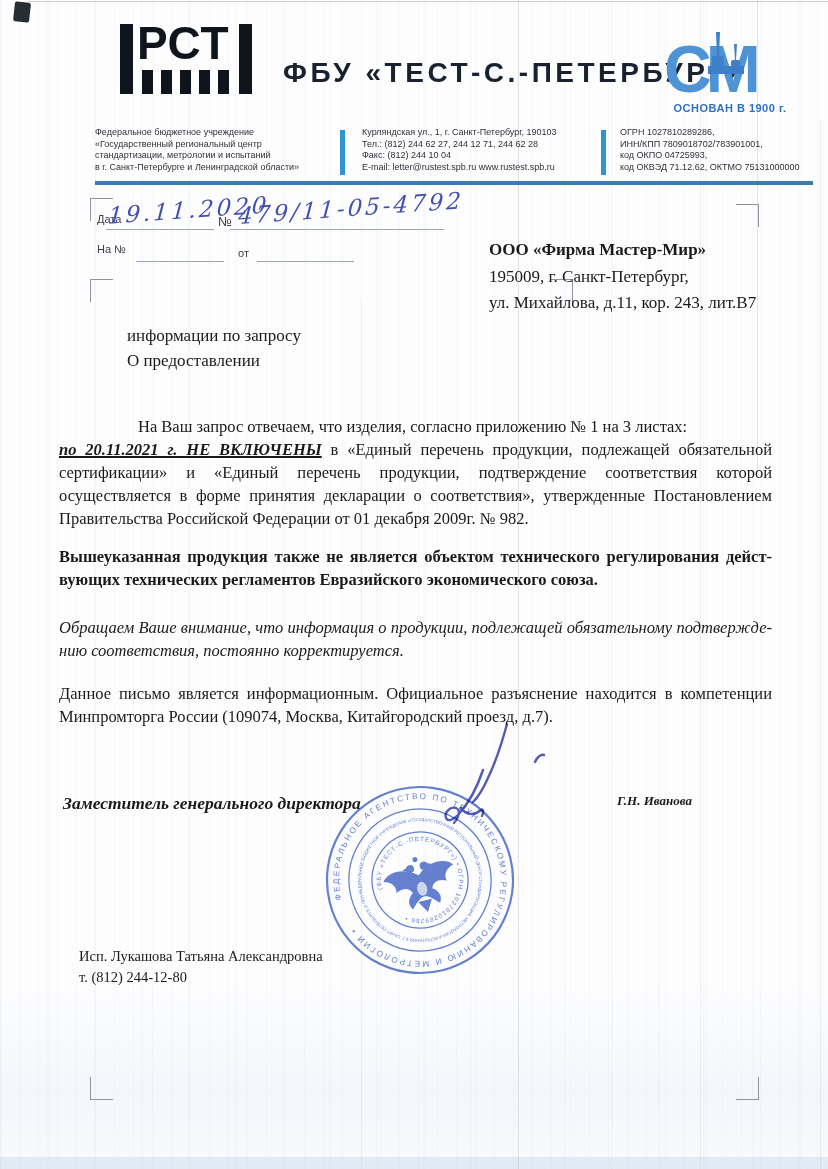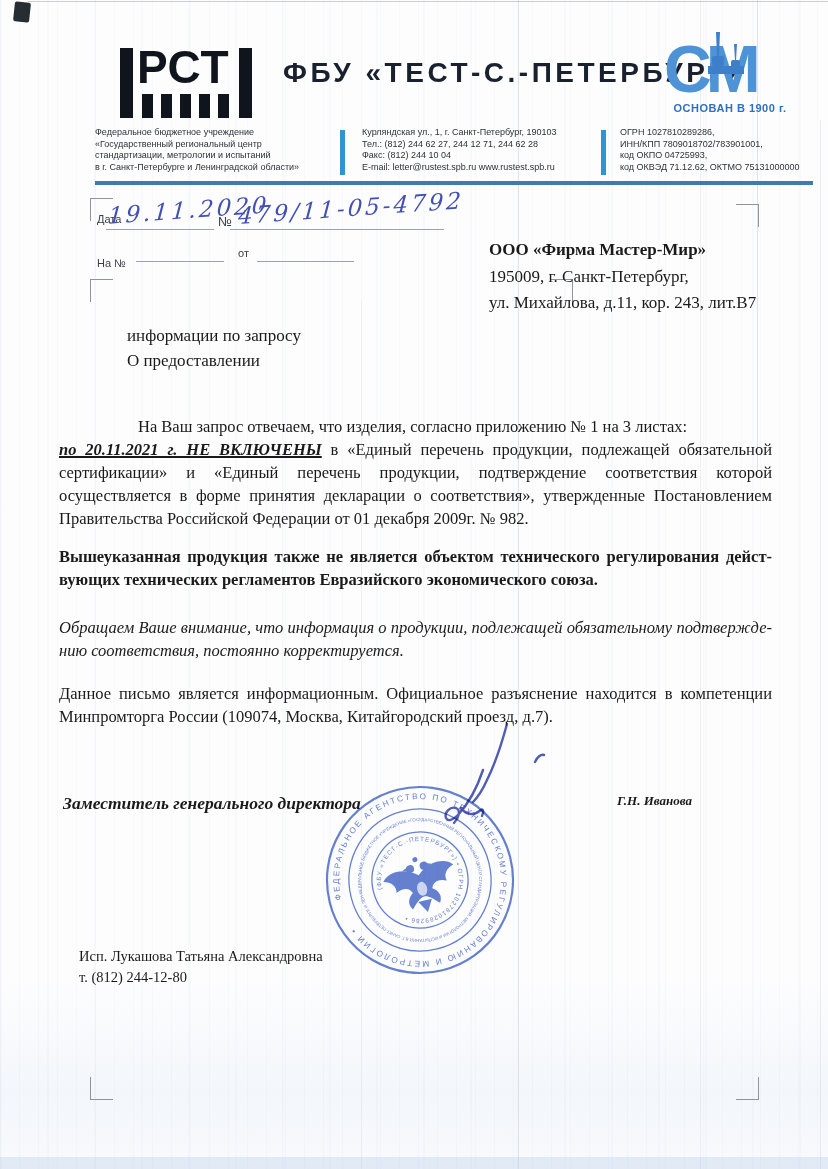--- a/index.html
+++ b/index.html
@@ -12,21 +12,21 @@
       repeating-linear-gradient(90deg, rgba(140,170,205,0.055) 0 1px, transparent 1px 19px),
       repeating-linear-gradient(90deg, rgba(120,150,195,0.04) 0 2px, transparent 2px 47px);}
   .vline{position:absolute;width:1px;pointer-events:none;}
   .top-edge{position:absolute;left:28px;top:1px;width:800px;height:1px;background:rgba(140,150,160,.45);}
   .blob{position:absolute;left:14px;top:2px;width:16px;height:20px;background:#272e33;border-radius:2px;transform:rotate(6deg);}
   .wash{position:absolute;left:0;top:980px;width:828px;height:189px;pointer-events:none;
         background:linear-gradient(180deg,rgba(198,216,236,0) 0%,rgba(198,216,236,.18) 60%,rgba(205,222,240,.10) 100%);}
   .bottom-strip{position:absolute;left:0;top:1157px;width:828px;height:12px;background:rgba(172,200,228,.30);}
 
   
-  .rst-logo{position:absolute;left:120px;top:48px;width:108px;height:70px;}
+  .rst-logo{position:absolute;left:120px;top:24px;width:108px;height:70px;}
   .rst-bar{position:absolute;background:#10141c;}
   .rst-letters{position:absolute;left:17px;top:-8px;width:100px;font-family:"Liberation Sans",sans-serif;
                font-weight:800;font-size:46px;letter-spacing:1px;color:#10141c;}
   .org-title{position:absolute;left:283px;top:57px;font-family:"Liberation Sans",sans-serif;
              font-weight:700;font-size:28px;letter-spacing:3.5px;color:#19212f;}
   .sm-logo{position:absolute;left:650px;top:30px;width:160px;height:90px;text-align:center;}
   .sm-founded{position:absolute;left:0;top:72px;width:160px;font-family:"Liberation Sans",sans-serif;
               font-weight:700;font-size:11px;color:#2f6fc0;letter-spacing:.5px;}
 
   
@@ -143,21 +143,21 @@
   <div class="corner c-bl" style="left:90px;top:1077px;"></div>
   <div class="corner c-br" style="left:736px;top:1077px;"></div>
 
   <span class="ref-label" style="left:97px;top:213px;text-align:center;">Дата</span>
   <span class="hw" style="left:108px;top:197px;font-size:23px;letter-spacing:3px;">19.11.2020</span>
   <div class="uline" style="left:106px;top:229px;width:108px;"></div>
   <span class="ref-label" style="left:218px;top:214px;font-size:13px;">№</span>
   <span class="hw" style="left:238px;top:195px;font-size:23px;letter-spacing:3px;">479/11-05-4792</span>
   <div class="uline" style="left:230px;top:229px;width:214px;"></div>
 
-  <span class="ref-label" style="left:97px;top:257px;">На №</span>
+  <span class="ref-label" style="left:97px;top:243px;">На №</span>
   <div class="uline" style="left:136px;top:261px;width:88px;"></div>
   <span class="ref-label" style="left:238px;top:247px;">от</span>
   <div class="uline" style="left:257px;top:261px;width:97px;"></div>
 
   <div class="recipient">
     <div class="b">ООО «Фирма Мастер-Мир»</div>
     <div>195009, г. Санкт-Петербург,</div>
     <div>ул. Михайлова, д.11, кор. 243, лит.В7</div>
   </div>
 

